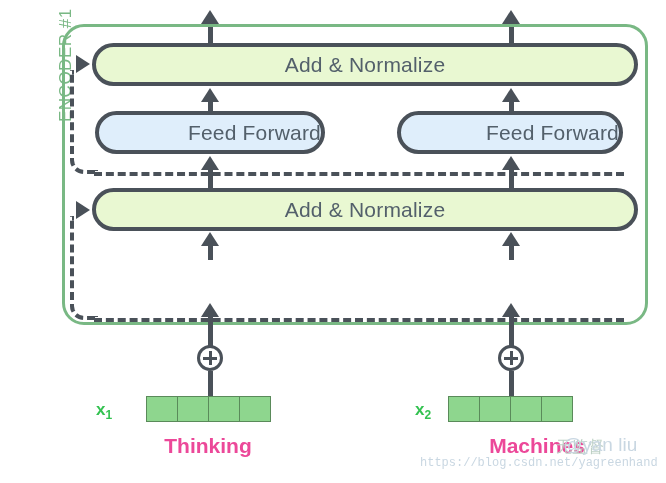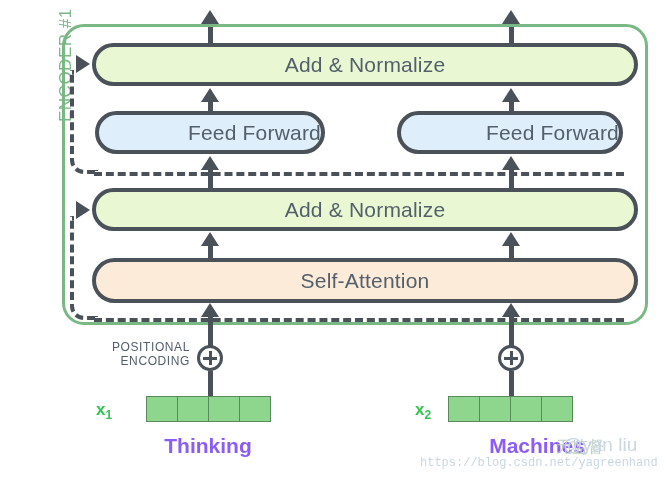--- a/index.html
+++ b/index.html
@@ -175,21 +175,21 @@
     font-size: 17px;
     font-weight: bold;
     white-space: nowrap;
   }
   .embed-tag sub {
     font-size: 12px;
     font-weight: bold;
   }
   .word-label {
     position: absolute;
-    color: #8b5cf6;
+    color: #ec4899;
     font-size: 21px;
     font-weight: bold;
     text-align: center;
     white-space: nowrap;
   }
 
   
   .watermark {
     position: absolute;
     color: #c9d7e2;
@@ -259,39 +259,34 @@
 
   <div class="arrow" style="left:210px; top:232px; width:0; height:28px;">
     <div class="shaft" style="height:22px; top:6px;"></div>
     <div class="head"></div>
   </div>
   <div class="arrow" style="left:511px; top:232px; width:0; height:28px;">
     <div class="shaft" style="height:22px; top:6px;"></div>
     <div class="head"></div>
   </div>
 
-  <div class="block selfattn" style="left:92px; top:258px; width:546px; height:45px;">
-    <span>Self-Attention</span>
-  </div>
 
   <div class="dash-h" style="left:94px; top:318px; width:530px;"></div>
   <div class="dash-corner" style="left:70px; top:216px; width:28px; height:104px;"></div>
   <div class="dash-arrow-head" style="left:76px; top:201px;"></div>
 
   <div class="arrow" style="left:210px; top:303px; width:0; height:44px;">
     <div class="shaft" style="height:38px; top:6px;"></div>
     <div class="head"></div>
   </div>
   <div class="arrow" style="left:511px; top:303px; width:0; height:44px;">
     <div class="shaft" style="height:38px; top:6px;"></div>
     <div class="head"></div>
   </div>
 
-  <div class="pe-label" style="left:90px; top:340px; width:100px;">POSITIONAL
-ENCODING</div>
 
   <div class="plus-circle" style="left:197px; top:345px;">
     <div class="hbar"></div>
       <div class="vbar"></div>
   </div>
   <div class="plus-circle" style="left:498px; top:345px;">
     <div class="hbar"></div>
       <div class="vbar"></div>
   </div>
 

